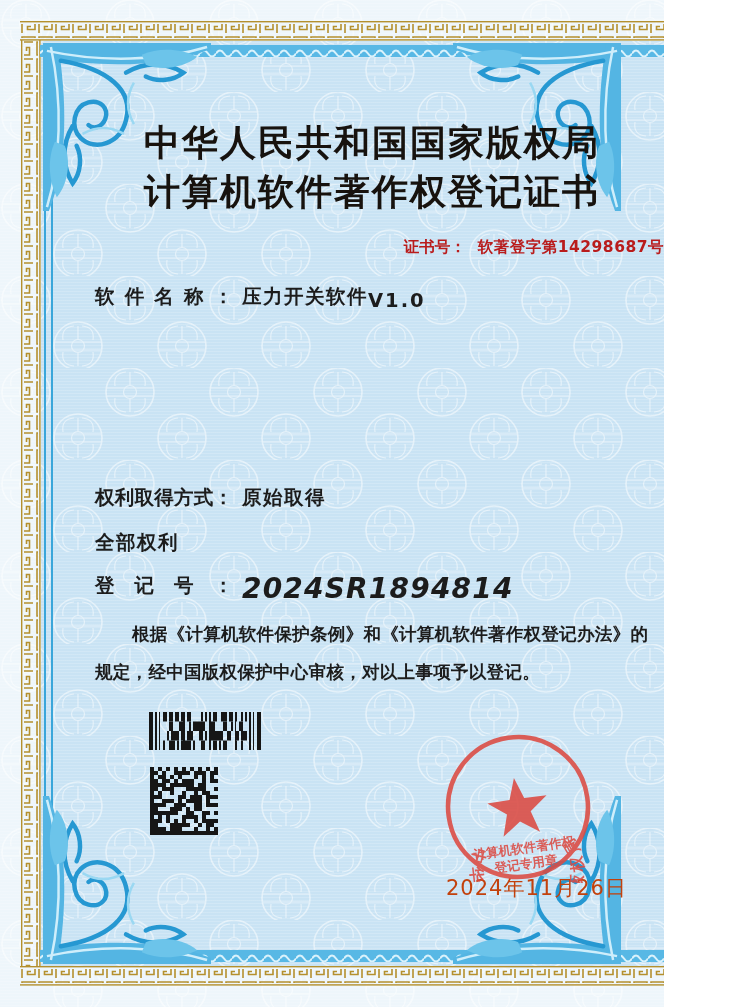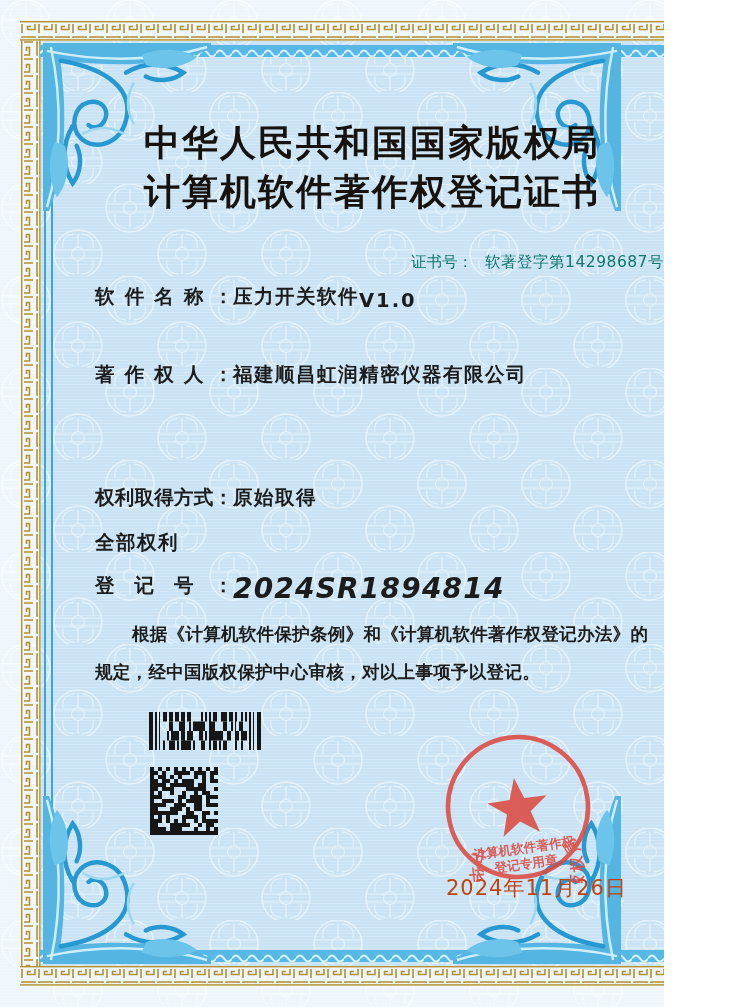--- a/index.html
+++ b/index.html
@@ -17,23 +17,23 @@
   .band{position:absolute;left:40px;width:664px;height:12px;z-index:4;}
   .band-top{top:45px;} .band-bottom{top:950px;}
   .vline{position:absolute;width:1.6px;top:50px;bottom:50px;background:#3aa6da;z-index:4;}
   .corner{position:absolute;width:168px;height:168px;z-index:5;}
   .c-tl{left:43px;top:43px;} .c-tr{right:43px;top:43px;transform:scaleX(-1);}
   .c-bl{left:43px;bottom:43px;transform:scaleY(-1);} .c-br{right:43px;bottom:43px;transform:scale(-1,-1);}
   .content{position:absolute;left:0;top:0;width:744px;height:1007px;z-index:6;}
   .title-block{position:absolute;left:0;right:0;top:119px;text-align:center;
     font-family:"Liberation Serif","DejaVu Serif",serif;font-weight:bold;
     font-size:36px;line-height:49px;letter-spacing:2px;color:#17120e;}
-  .cert-line{position:absolute;top:252px;right:80px;font-size:15.5px;font-weight:normal;color:#0f766e;}
+  .cert-line{position:absolute;top:237px;right:80px;font-size:15.5px;font-weight:bold;color:#b91c1c;}
   .cert-line .num{margin-left:12px;letter-spacing:.5px;}
-  .frow{position:absolute;left:95px;display:flex;align-items:flex-start;}
+  .frow{position:absolute;left:95px;display:flex;align-items:flex-start;gap:9px;}
   .flabel{display:inline-block;width:138px;font-weight:bold;font-size:19.5px;
     text-align:justify;text-align-last:justify;flex:0 0 138px;}
   .fval{font-weight:bold;font-size:19.5px;letter-spacing:1.5px;display:flex;flex-direction:row;}
   .fval .v2{letter-spacing:2px;margin-top:6px;}
   .regno .fval{letter-spacing:1.2px;font-size:28px;font-style:italic;}
   .statement{position:absolute;left:95px;top:615px;width:575px;font-weight:bold;
     font-size:17.5px;line-height:38px;letter-spacing:.3px;}
   .statement .l1{text-indent:37px;}
   .codes{position:absolute;z-index:6;}
   .seal{position:absolute;left:442px;top:731px;width:152px;height:152px;z-index:7;opacity:.88;}
@@ -153,26 +153,20 @@
     </div>
 
     <div class="frow" style="top:283px">
       <span class="flabel">软件名称：</span>
       <span class="fval">
         <span>压力开关软件</span>
         <span class="v2">V1.0</span>
       </span>
     </div>
 
-    <div class="frow" style="top:361px">
-      <span class="flabel">著作权人：</span>
-      <span class="fval">
-          <span>福建顺昌虹润精密仪器有限公司</span>
-        </span>
-    </div>
 
     <div class="frow" style="top:484px">
       <span class="flabel">权利取得方式：</span>
       <span class="fval">
           <span>原始取得</span>
         </span>
     </div>
 
     <div class="frow" style="top:529px">
       <span class="fval">

